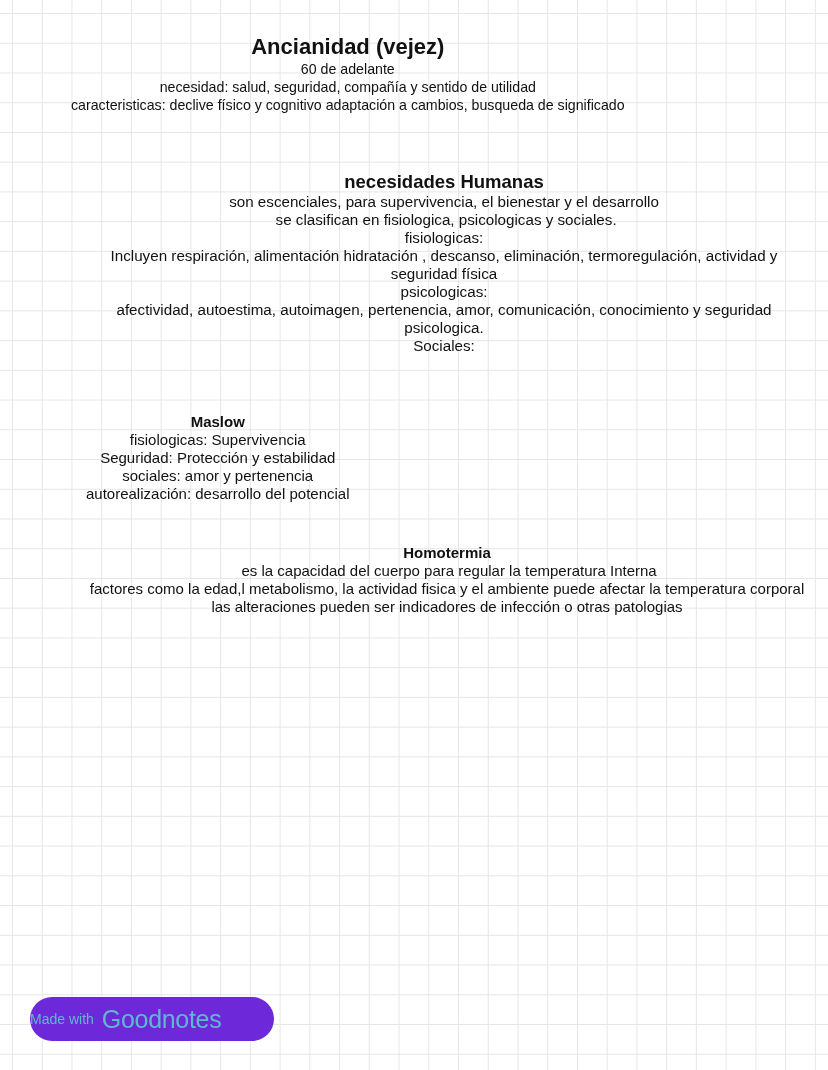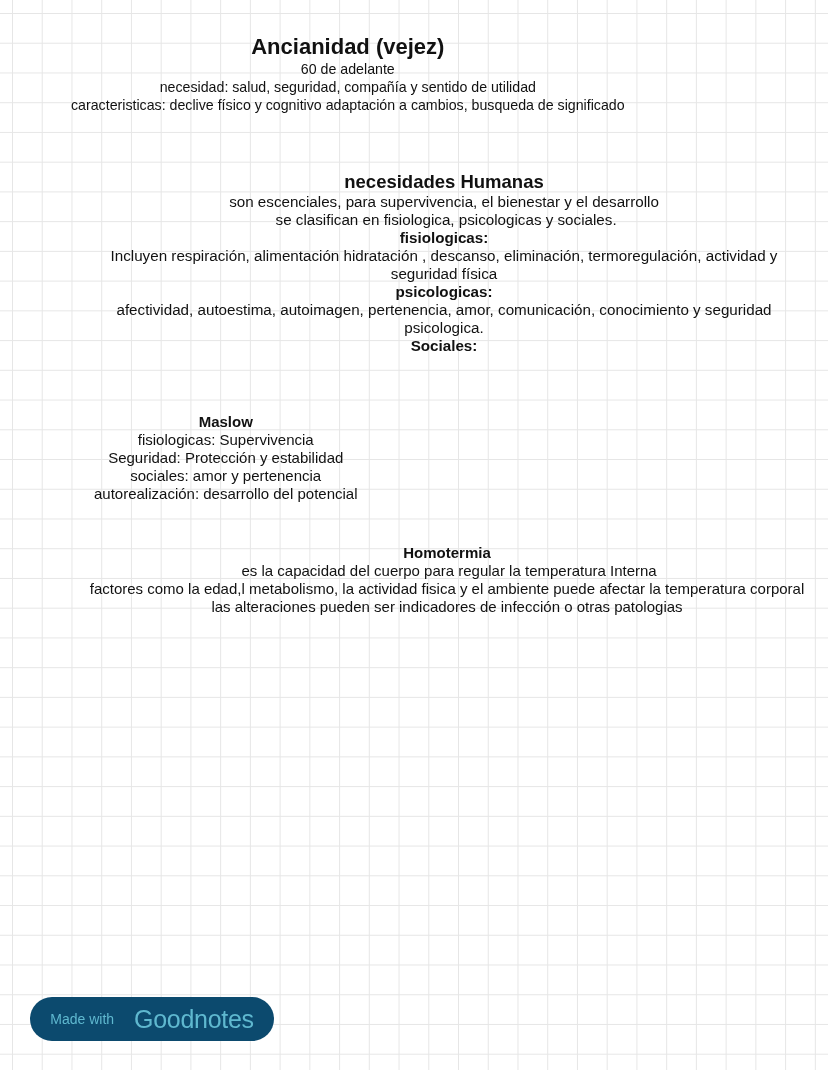--- a/index.html
+++ b/index.html
@@ -16,34 +16,34 @@
   }
   .block { position: absolute; }
   .line { display: block; white-space: pre; text-align: center; }
   .b1 { left: 71px; top: 34px; }
   .b1 .title { font-size: 22px; font-weight: bold; line-height: 26px; }
   .b1 .txt { font-size: 14.2px; line-height: 18px; }
 
   .b2 { left: 84px; top: 171px; width: 720px; }
   .b2 .title { font-size: 18.5px; font-weight: bold; line-height: 22px; }
   .b2 .txt { font-size: 15.2px; line-height: 18px; white-space: normal; }
-  .b2 .sub { font-size: 15.2px; line-height: 18px; font-weight: bold; }
+  .b2 .sub { font-size: 15.2px; line-height: 18px; font-weight: normal; }
 
-  .b3 { left: 94px; top: 413px; }
+  .b3 { left: 86px; top: 413px; }
   .b3 .title { font-size: 15px; font-weight: bold; line-height: 18px; }
   .b3 .txt { font-size: 15px; line-height: 18px; }
 
   .b4 { left: 87px; top: 544px; width: 720px; }
   .b4 .title { font-size: 15px; font-weight: bold; line-height: 18px; }
   .b4 .txt { font-size: 15px; line-height: 18px; white-space: normal; }
 
   .badge {
     position: absolute; left: 30px; top: 997px; width: 244px; height: 44px;
-    border-radius: 22px; background: #0c4a6e;
-    display: flex; align-items: center; justify-content: center; gap: 20px;
+    border-radius: 22px; background: #6d28d9;
+    display: flex; align-items: center; justify-content: flex-start; gap: 8px;
     color: #5fb8cf;
   }
   .badge .made { font-size: 14px; }
   .badge .brand { font-size: 25px; letter-spacing: -0.3px; }
 </style>
 </head>
 <body>
 
 <div class="block b1">
   <span class="line title">Ancianidad (vejez)</span>

